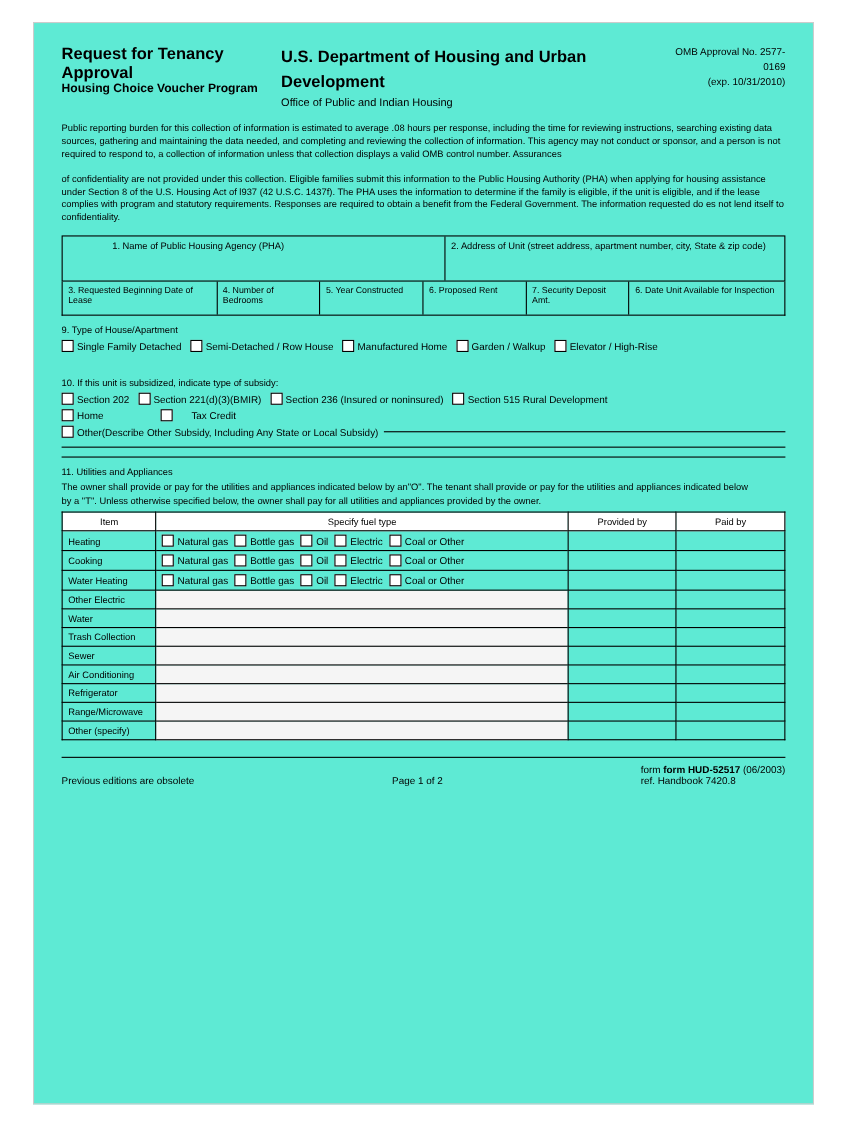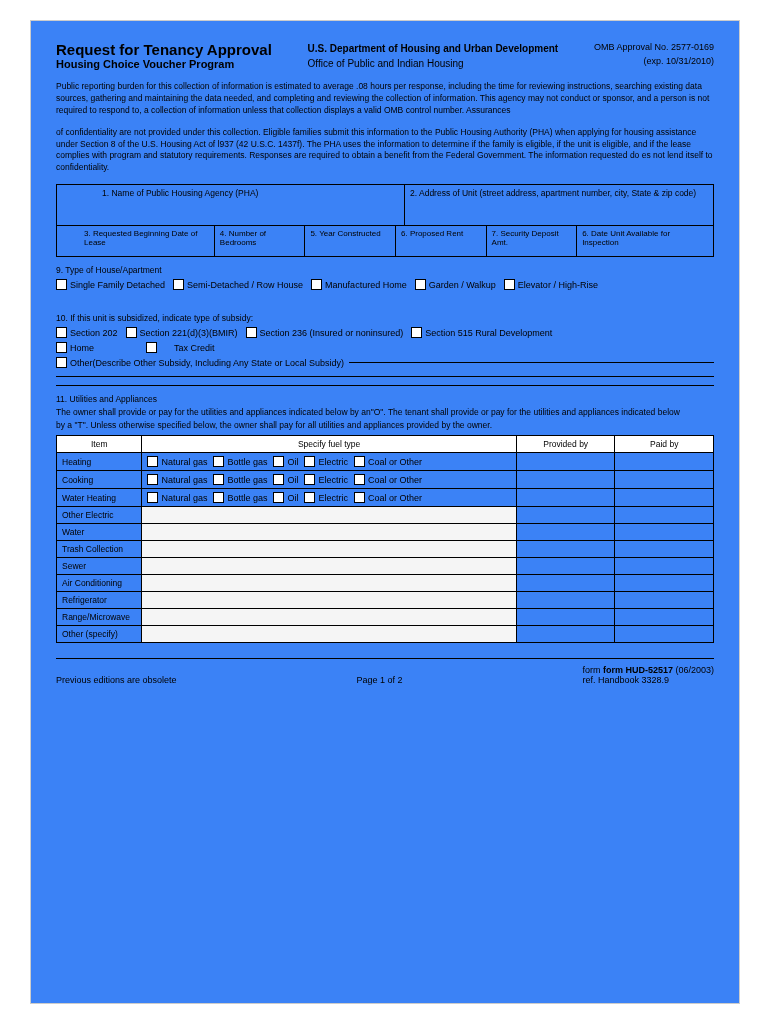--- a/index.html
+++ b/index.html
@@ -11,21 +11,21 @@
       width: 770px;
       min-height: 1024px;
       padding: 20px 30px;
     }
     .page {
       width: 100%;
       min-height: 984px;
       position: relative;
       border: 1px solid #ccc;
       padding: 20px 25px;
-      background: #3b82f6;
+      background: #5eead4;
     }
     
     .header {
       display: flex;
       justify-content: space-between;
       align-items: flex-start;
       margin-bottom: 10px;
     }
     .header-left h1 {
       font-size: 15px;
@@ -34,21 +34,21 @@
     .header-left h2 {
       font-size: 11px;
       font-weight: bold;
     }
     .header-center {
       text-align: left;
       font-size: 10px;
       line-height: 1.5;
     }
     .header-center strong {
-      font-size: 10px;
+      font-size: 15px;
     }
     .header-right {
       text-align: right;
       font-size: 9px;
       line-height: 1.5;
     }
     
     .body-text {
       font-size: 8.5px;
       line-height: 1.4;
@@ -137,21 +137,20 @@
     }
     .row-1 .cell:last-child {
       border-right: none;
     }
     .row-2 {
       display: grid;
       grid-template-columns: 1.5fr 1fr 1fr 1fr 1fr 1.5fr;
       border: 1px solid #000;
       border-top: none;
       margin-bottom: 5px;
-      padding-left: 22px;
     }
     .row-2 .cell {
       border-right: 1px solid #000;
       padding: 3px 5px;
       min-height: 30px;
       font-size: 8px;
     }
     .row-2 .cell:last-child {
       border-right: none;
     }
@@ -469,17 +468,17 @@
     </table>
   </div>
 
   <div class="footer">
     <span>Previous editions are obsolete</span>
     <span>Page 1 of 2</span>
     <span>
       <span>form </span>
       <strong>form HUD-52517</strong>
       <span>(06/2003)</span><br>
-      <span>ref. Handbook 3328.9</span>
+      <span>ref. Handbook 7420.8</span>
     </span>
   </div>
 
 </div>
 
 </body></html>

